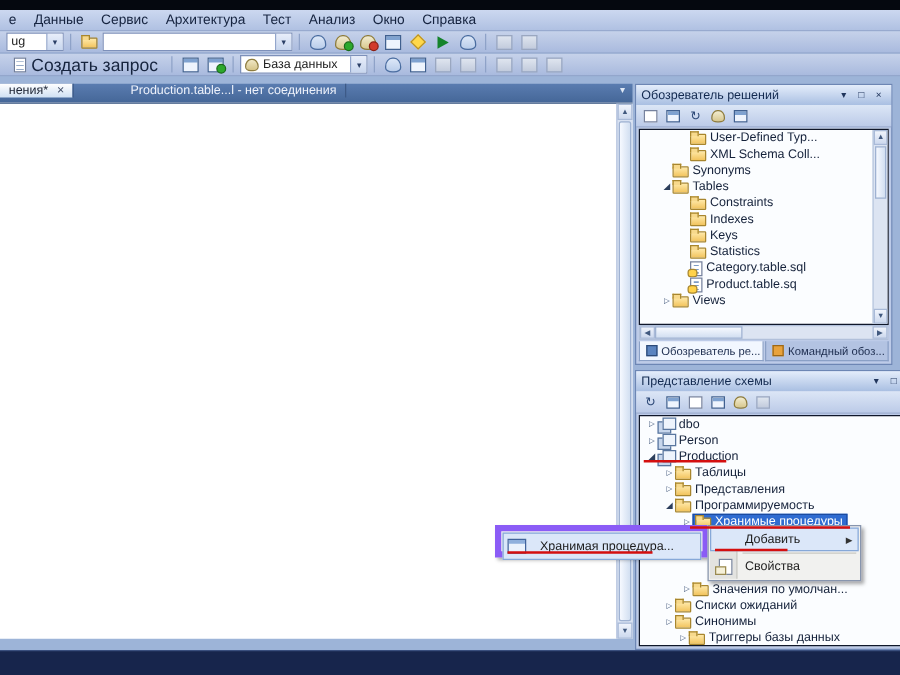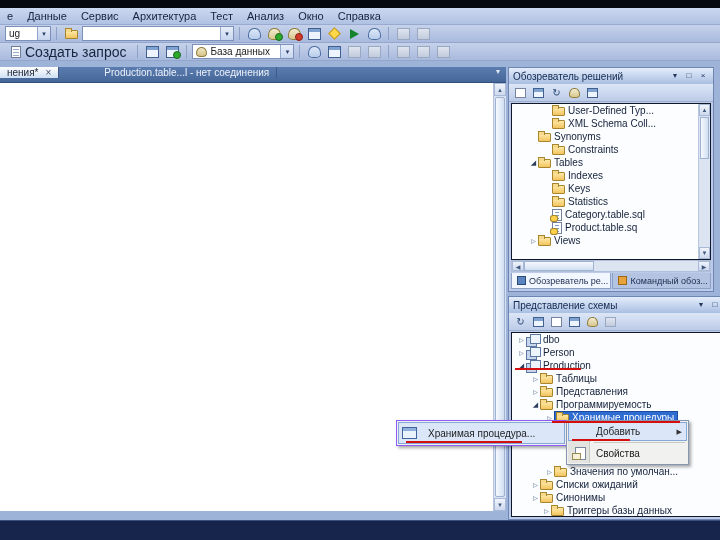--- a/index.html
+++ b/index.html
@@ -162,21 +162,21 @@
   .ctx .gutter { position:absolute; left:1px; top:1px; bottom:1px; width:22px;
                  background:#e3e3e0; border-right:1px solid #c9c9c4; }
   .ctx-item { position:relative; height:19px; display:flex; align-items:center;
               padding-left:28px; font-size:10px; color:#1c1c1c; }
   .ctx-item.hot { background:#dbe7f9; border:1px solid #86a8d8; padding-left:27px; }
   .ctx-sub { position:absolute; right:4px; font-size:7px; color:#333; }
   .ctx-sep { height:1px; background:#c9c9c4; margin:1px 2px 1px 26px; }
   .ctx-item .ico-props { position:absolute; left:4px; top:3px; }
 
   .fly { position:absolute; left:396px; top:420px; width:171px; height:26px; background:#f1f1ef;
-         border:1px solid #8b5cf6; box-shadow:2px 2px 3px rgba(0,0,0,.35); z-index:49;
+         border:5px solid #8b5cf6; box-shadow:2px 2px 3px rgba(0,0,0,.35); z-index:49;
          padding:1px; }
   .fly .gutter { position:absolute; left:1px; top:1px; bottom:1px; width:22px;
                  background:#e3e3e0; border-right:1px solid #c9c9c4; }
   .fly-item { position:relative; height:22px; display:flex; align-items:center;
               padding-left:29px; font-size:10px; color:#1c1c1c; background:#dbe7f9;
               border:1px solid #86a8d8; }
   .fly-item .ico-sproc { position:absolute; left:3px; top:4px; }
 
   
   .annot { position:absolute; height:2px; background:#d40f0f; z-index:60; }
@@ -338,28 +338,28 @@
           <span class="lbl">User-Defined Typ...</span>
         </div>
       <div class="trow" style="padding-left:40px">
           <span class="ico ico-folder"></span>
           <span class="lbl">XML Schema Coll...</span>
         </div>
       <div class="trow" style="padding-left:26px">
           <span class="ico ico-folder"></span>
           <span class="lbl">Synonyms</span>
         </div>
-      <div class="trow" style="padding-left:40px">
-          <span class="ico ico-folder"></span>
-          <span class="lbl">Constraints</span>
-        </div>
       <div class="trow" style="padding-left:17px">
           <span class="arr e"></span>
           <span class="ico ico-folder"></span>
           <span class="lbl">Tables</span>
+        </div>
+      <div class="trow" style="padding-left:40px">
+          <span class="ico ico-folder"></span>
+          <span class="lbl">Constraints</span>
         </div>
       <div class="trow" style="padding-left:40px">
           <span class="ico ico-folder"></span>
           <span class="lbl">Indexes</span>
         </div>
       <div class="trow" style="padding-left:40px">
           <span class="ico ico-folder"></span>
           <span class="lbl">Keys</span>
         </div>
       <div class="trow" style="padding-left:40px">

